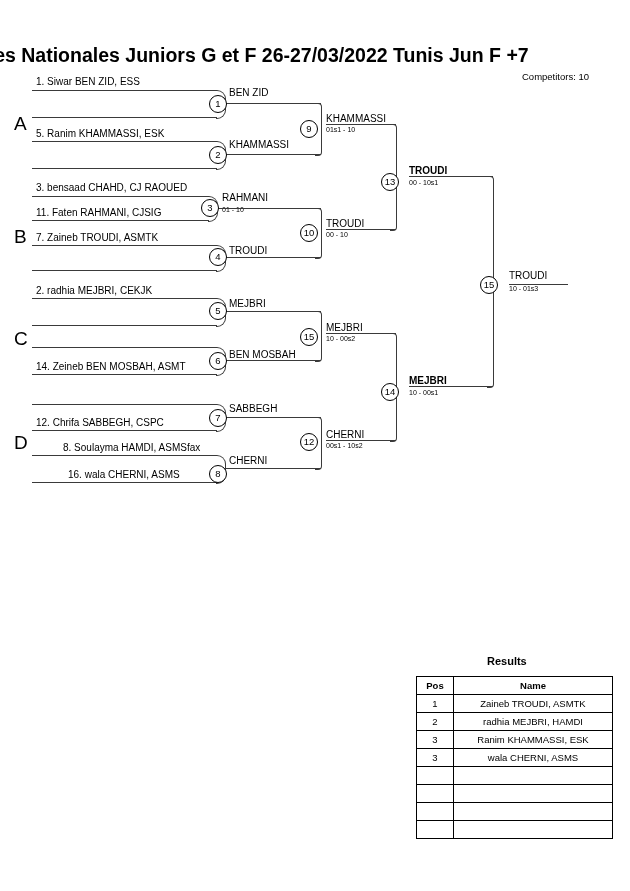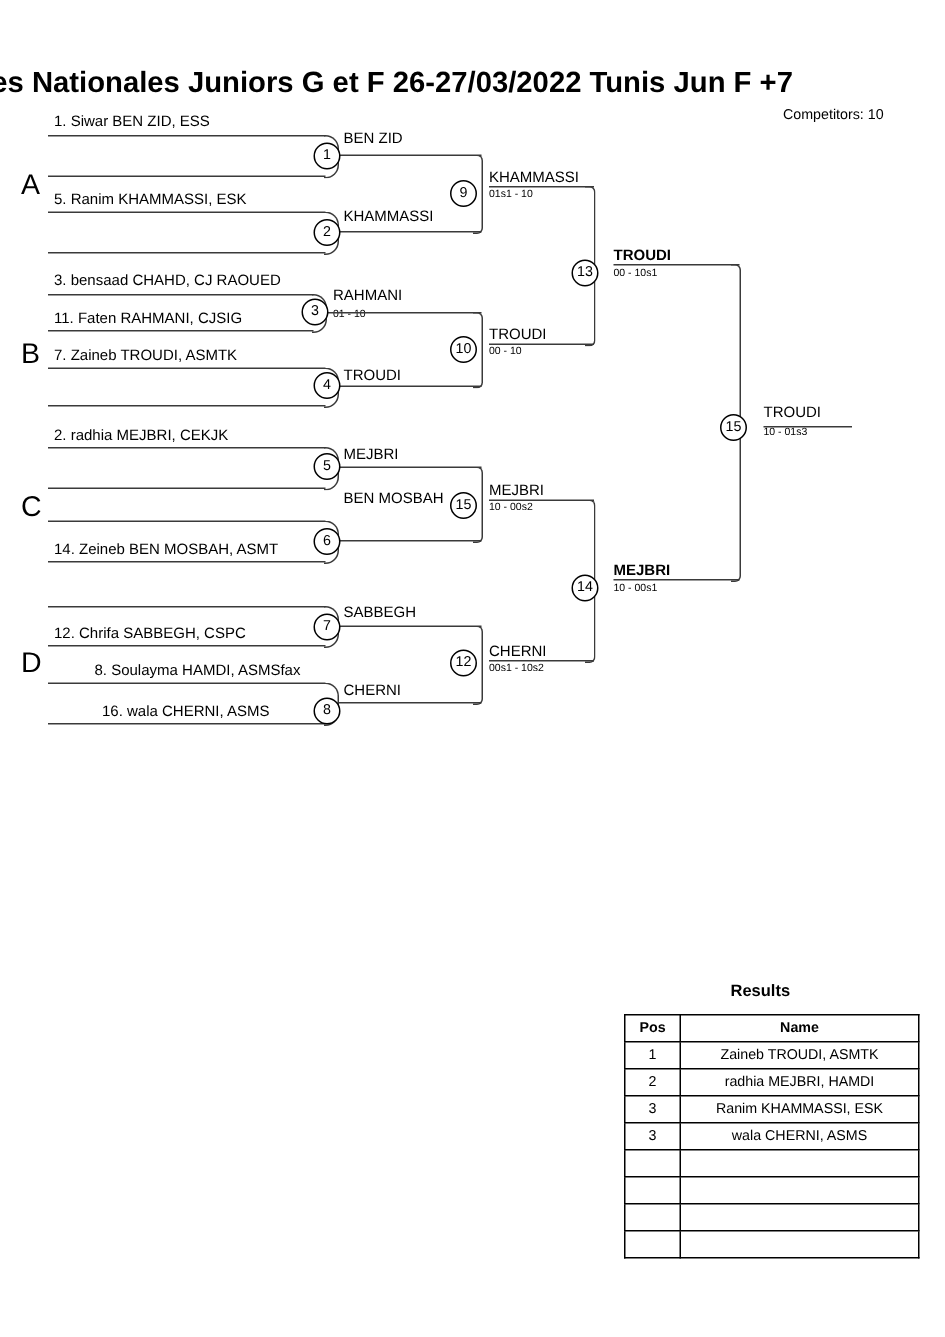--- a/index.html
+++ b/index.html
@@ -129,21 +129,21 @@
   <div class="brk" style="left:216px;top:298px;height:27px;"></div>
   <div class="circ" style="left:209px;top:302px;">5</div>
   <div class="lbl" style="left:229px;top:298px;">MEJBRI</div>
 
   <div class="hline" style="left:32px;top:347px;width:185px;"></div>
   <div class="lbl" style="left:36px;top:334px;"></div>
   <div class="hline" style="left:32px;top:374px;width:185px;"></div>
   <div class="lbl" style="left:36px;top:361px;">14. Zeineb BEN MOSBAH, ASMT</div>
   <div class="brk" style="left:216px;top:347px;height:27px;"></div>
   <div class="circ" style="left:209px;top:352px;">6</div>
-  <div class="lbl" style="left:229px;top:327px;">BEN MOSBAH</div>
+  <div class="lbl" style="left:229px;top:349px;">BEN MOSBAH</div>
 
   <div class="hline" style="left:32px;top:404px;width:185px;"></div>
   <div class="lbl" style="left:36px;top:391px;"></div>
   <div class="hline" style="left:32px;top:430px;width:185px;"></div>
   <div class="lbl" style="left:36px;top:417px;">12. Chrifa SABBEGH, CSPC</div>
   <div class="brk" style="left:216px;top:404px;height:26px;"></div>
   <div class="circ" style="left:209px;top:409px;">7</div>
   <div class="lbl" style="left:229px;top:403px;">SABBEGH</div>
 
   <div class="hline" style="left:32px;top:455px;width:185px;"></div>

